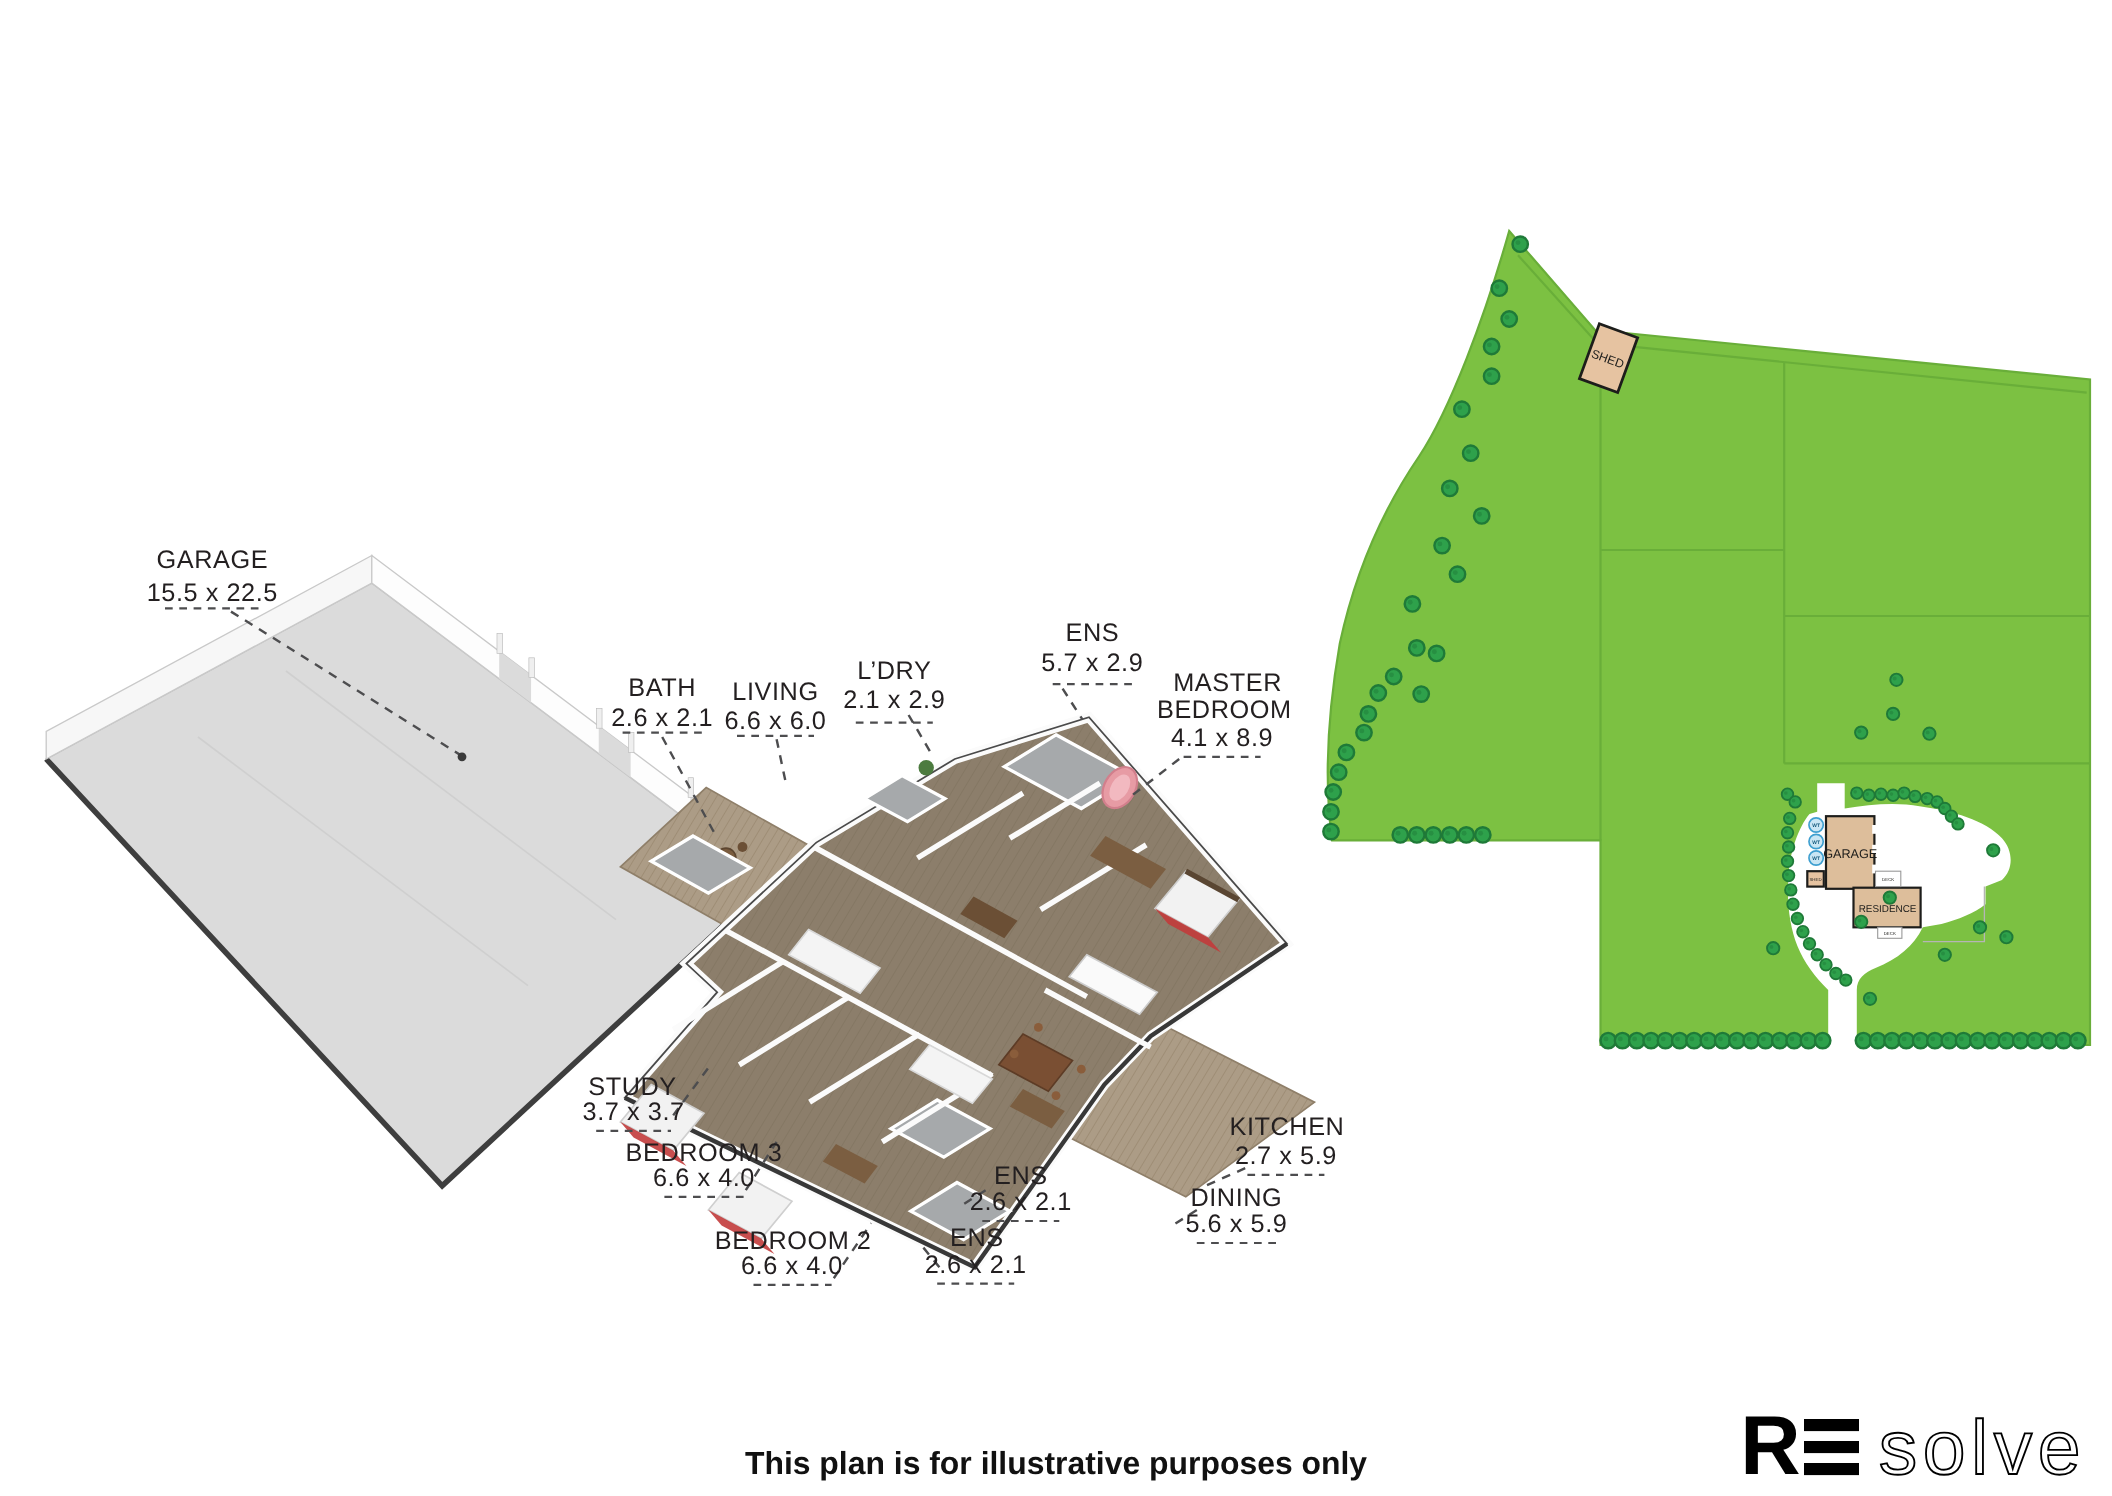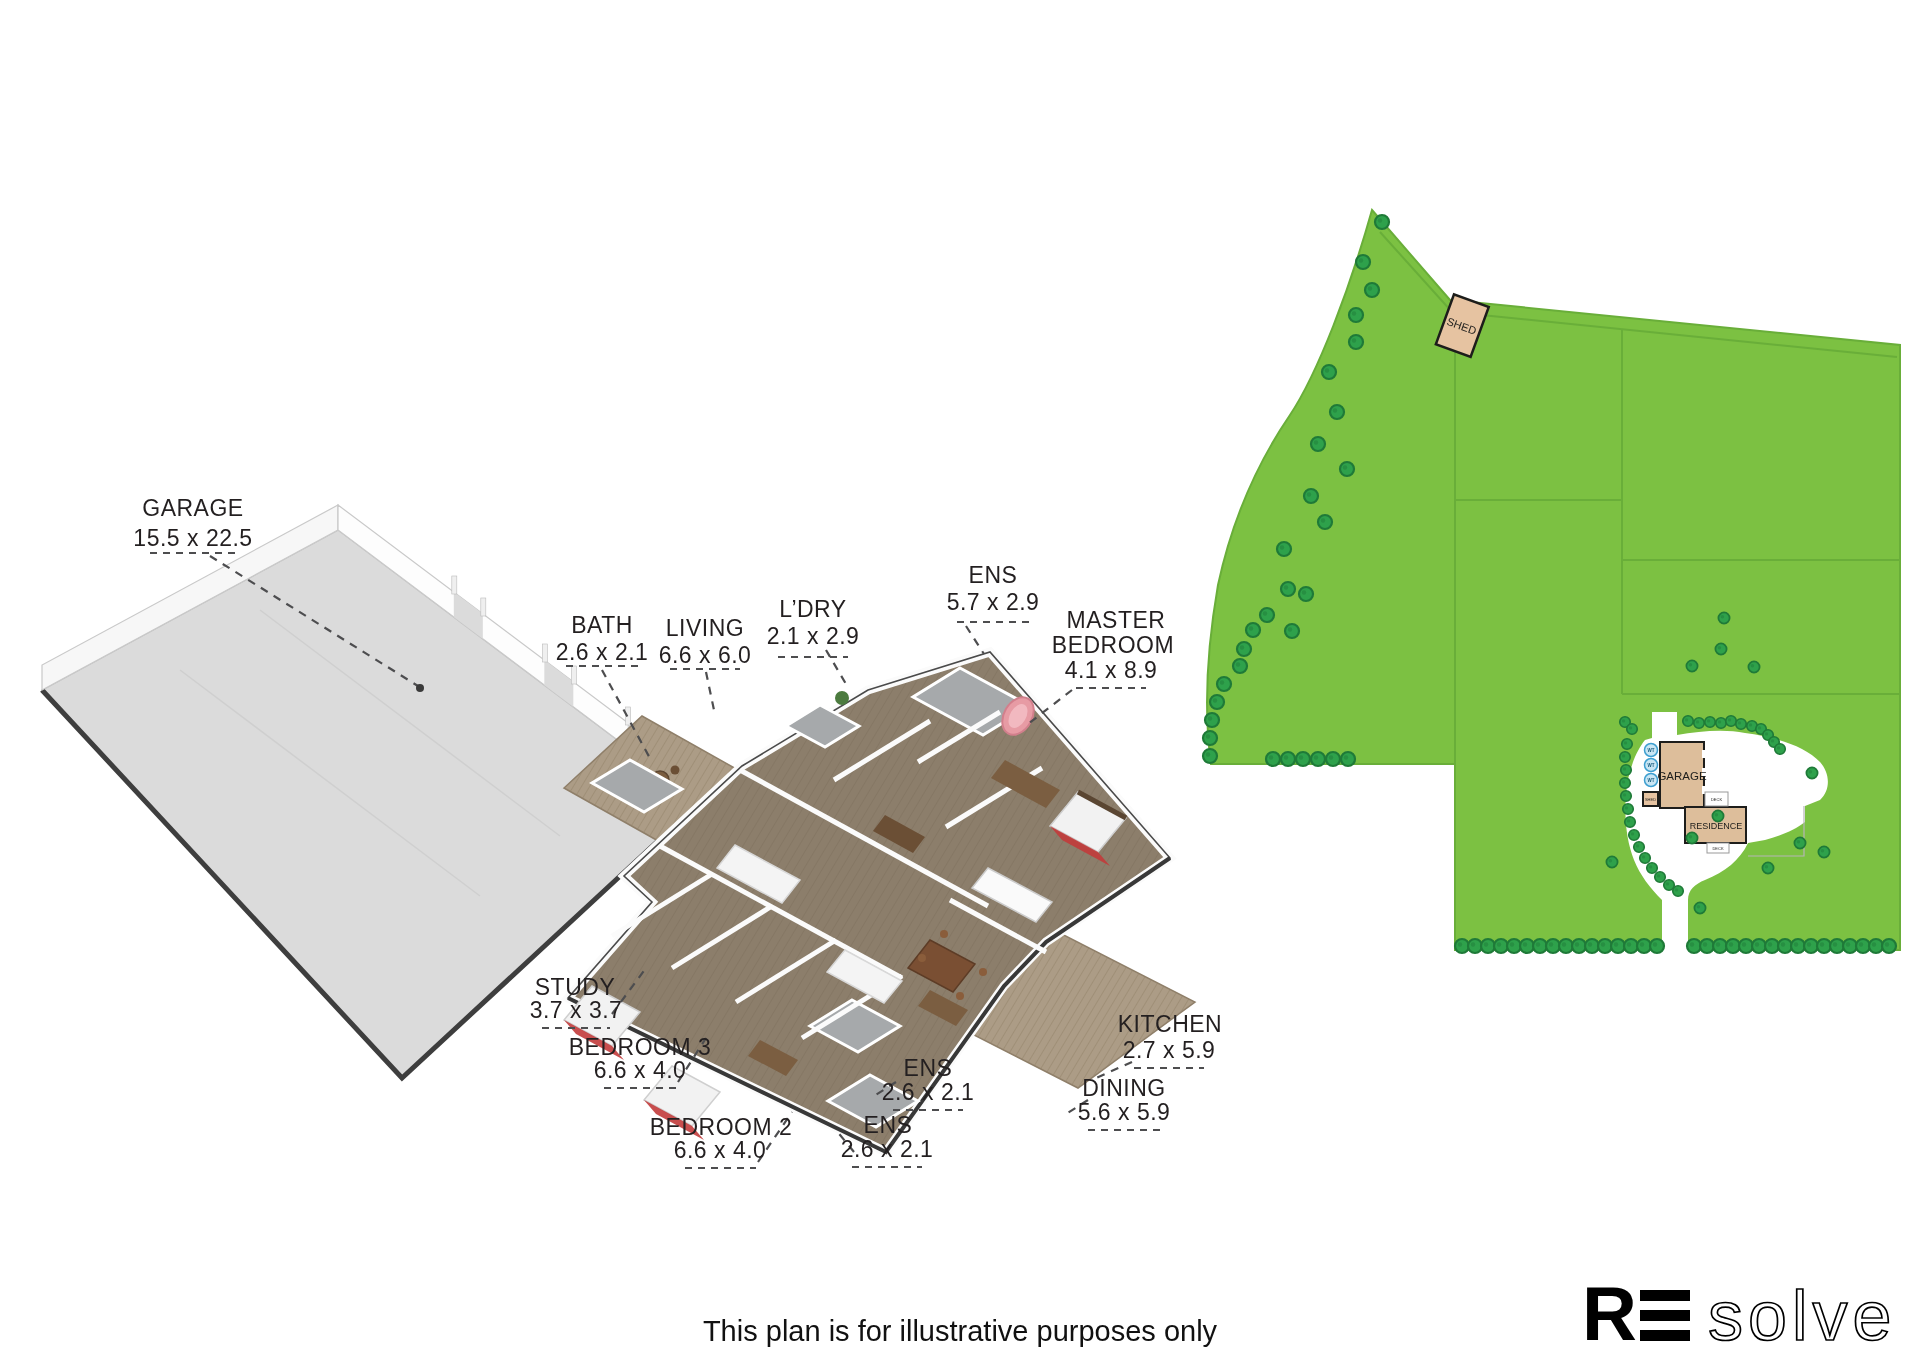--- a/index.html
+++ b/index.html
@@ -4,21 +4,21 @@
 <style>
   html,body{margin:0;padding:0;background:#fff;}
   .page{position:relative;width:1920px;height:1360px;background:#fff;overflow:hidden;
         font-family:"Liberation Sans",sans-serif;}
   .page svg.canvas{position:absolute;left:0;top:0;width:1920px;height:1360px;}
   .room-name,.room-dims{fill:#231F20;font-size:23px;letter-spacing:.5px;}
   .room-dims{font-size:23px;}
   .leader{stroke:#4D4D4F;stroke-width:2.2;stroke-dasharray:8 7;fill:none;}
   .underline{stroke:#4D4D4F;stroke-width:2;stroke-dasharray:7 6;fill:none;}
   .disclaimer{position:absolute;left:0;top:1315px;width:100%;text-align:center;
-              font-size:29px;font-weight:normal;color:#111;}
+              font-size:29px;font-weight:bold;color:#111;}
   .logo{position:absolute;left:1582px;top:1282px;width:330px;height:66px;}
   .siteLabel{fill:#1d1d1b;}
 </style>
 </head>
 <body>
 
 <div class="page">
 <svg class="canvas" viewBox="0 0 1920 1360">
   <defs>
     <g id="bsh">

